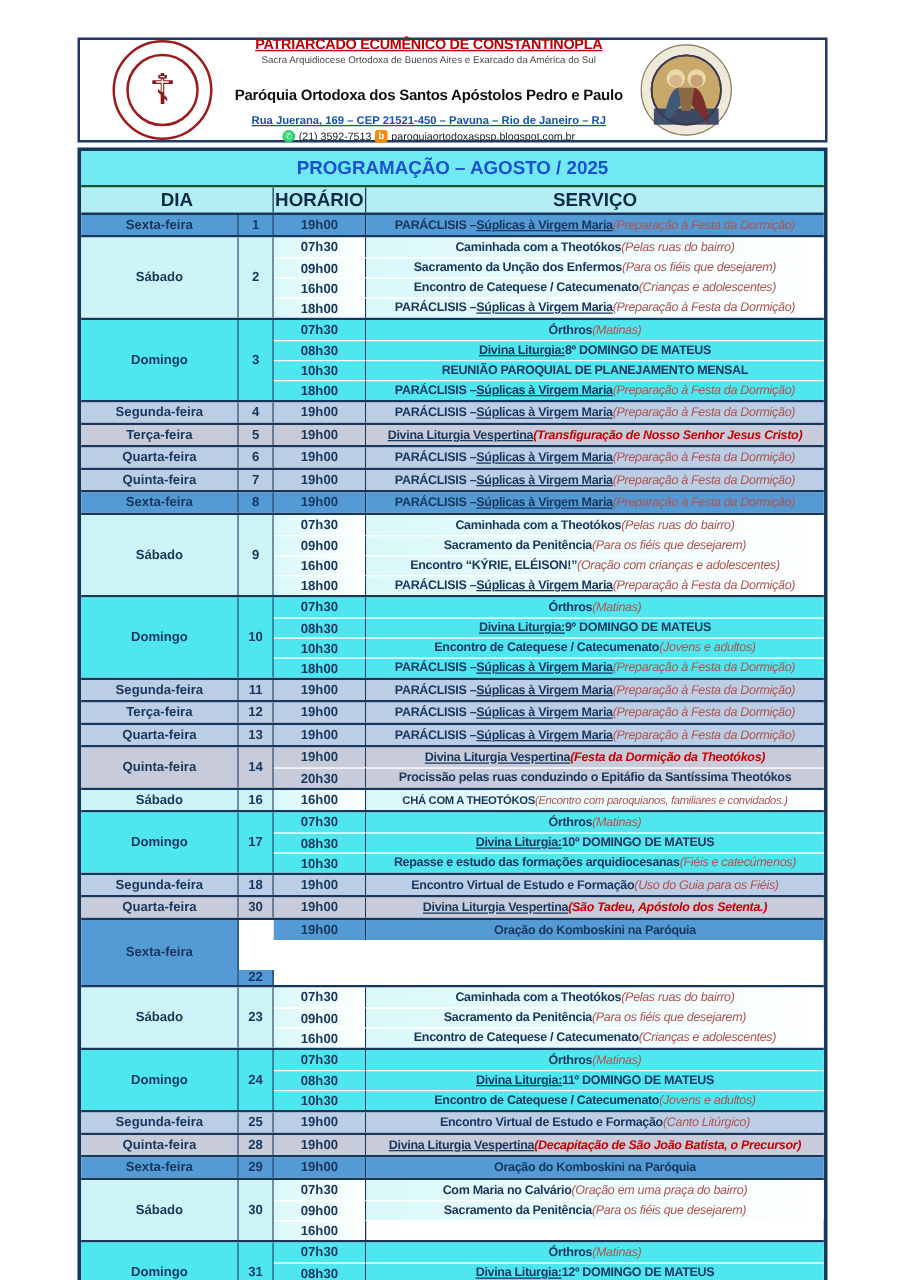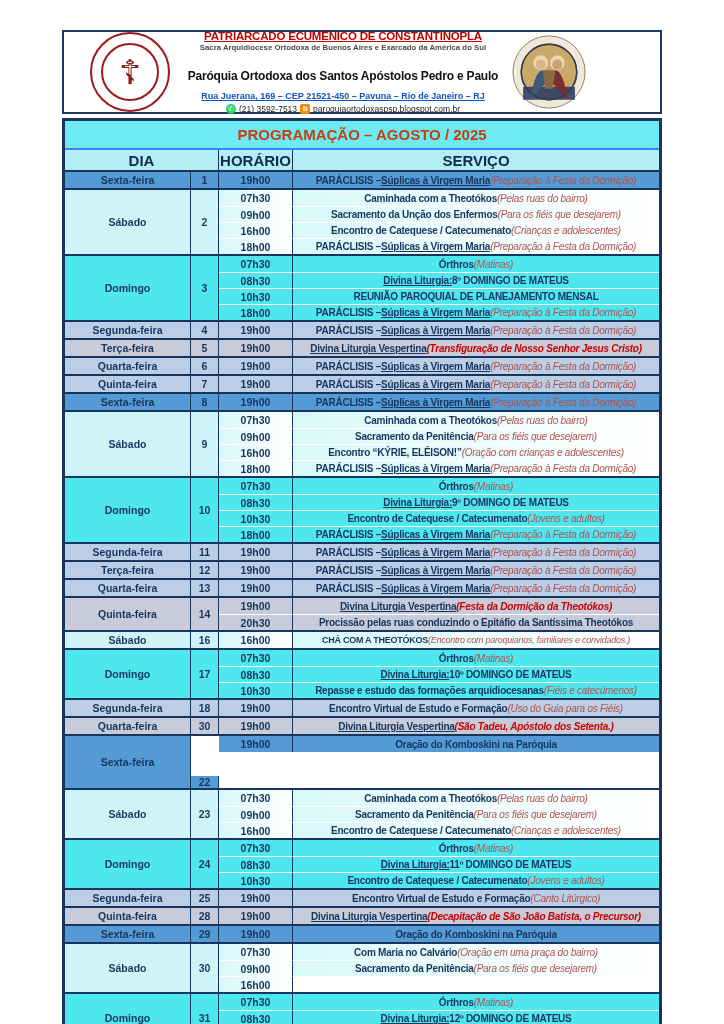--- a/index.html
+++ b/index.html
@@ -9,34 +9,34 @@
 
   
   .band{box-sizing:border-box;border:2px solid #1F3864;height:84px;display:flex;align-items:center;
         padding:2px 6px 2px 26px;background:#fff;}
   .seal{width:76px;height:76px;border-radius:50%;border:2px solid #9E1B1B;flex:0 0 auto;
         display:flex;align-items:center;justify-content:center;background:#fff;}
   .seal-inner{width:54px;height:54px;border-radius:50%;border:2px solid #9E1B1B;
         display:flex;align-items:center;justify-content:center;color:#8B1A1A;font-size:34px;line-height:1;}
   .hdr-text{width:318px;margin:0 10px 0 14px;text-align:center;flex:0 0 auto;}
   .patriarchate{color:#C00000;font-weight:bold;font-size:11.5px;text-decoration:underline;letter-spacing:-0.2px;}
-  .archdiocese{color:#4a4a4a;font-size:7.8px;margin-top:1px;font-weight:bold;}
+  .archdiocese{color:#4a4a4a;font-size:7.8px;margin-top:1px;}
   .parish{color:#111;font-weight:bold;font-size:12px;margin-top:17px;letter-spacing:-0.2px;}
   .address{color:#1353B8;font-weight:600;font-size:9px;text-decoration:underline;margin-top:8px;}
   .contact{color:#222;font-size:8.5px;margin-top:3px;display:flex;align-items:center;justify-content:center;gap:3px;}
   .wa{display:inline-flex;width:10px;height:10px;border-radius:50%;background:#25D366;color:#fff;
       font-size:7px;align-items:center;justify-content:center;}
   .bg-icon{display:inline-flex;width:10px;height:10px;border-radius:2px;background:#FF8800;color:#fff;
       font-size:8px;font-weight:bold;align-items:center;justify-content:center;line-height:1;}
   .saints{width:74px;height:74px;flex:0 0 auto;}
 
   
   .tbl{box-sizing:border-box;border:3px solid #17365D;margin-top:4px;}
-  .title-bar{background:#6FEAF5;border-bottom:2px solid #3b82f6;height:27px;display:flex;
-             align-items:center;justify-content:center;font-weight:bold;font-size:15px;color:#c2410c;}
+  .title-bar{background:#6FEAF5;border-bottom:2px solid #14532d;height:27px;display:flex;
+             align-items:center;justify-content:center;font-weight:bold;font-size:15px;color:#1d4ed8;}
   .col-hdr{display:grid;grid-template-columns:154px 74px 1fr;background:#B2EEF4;
            border-bottom:2px solid #17365D;height:20px;}
   .col-hdr div{display:flex;align-items:center;justify-content:center;font-weight:bold;
            font-size:15px;color:#0F2A4A;}
   .col-hdr div:not(:last-child){border-right:1px solid #17365D;}
 
   .group{display:grid;grid-template-columns:126px 28px 74px 1fr;border-bottom:2px solid #17365D;}
   .group:last-child{border-bottom:none;}
   .cell{display:flex;align-items:center;justify-content:center;box-sizing:border-box;overflow:hidden;}
   .day{grid-column:1;border-right:1px solid #17365D;font-weight:bold;font-size:10.5px;color:#17365D;}

